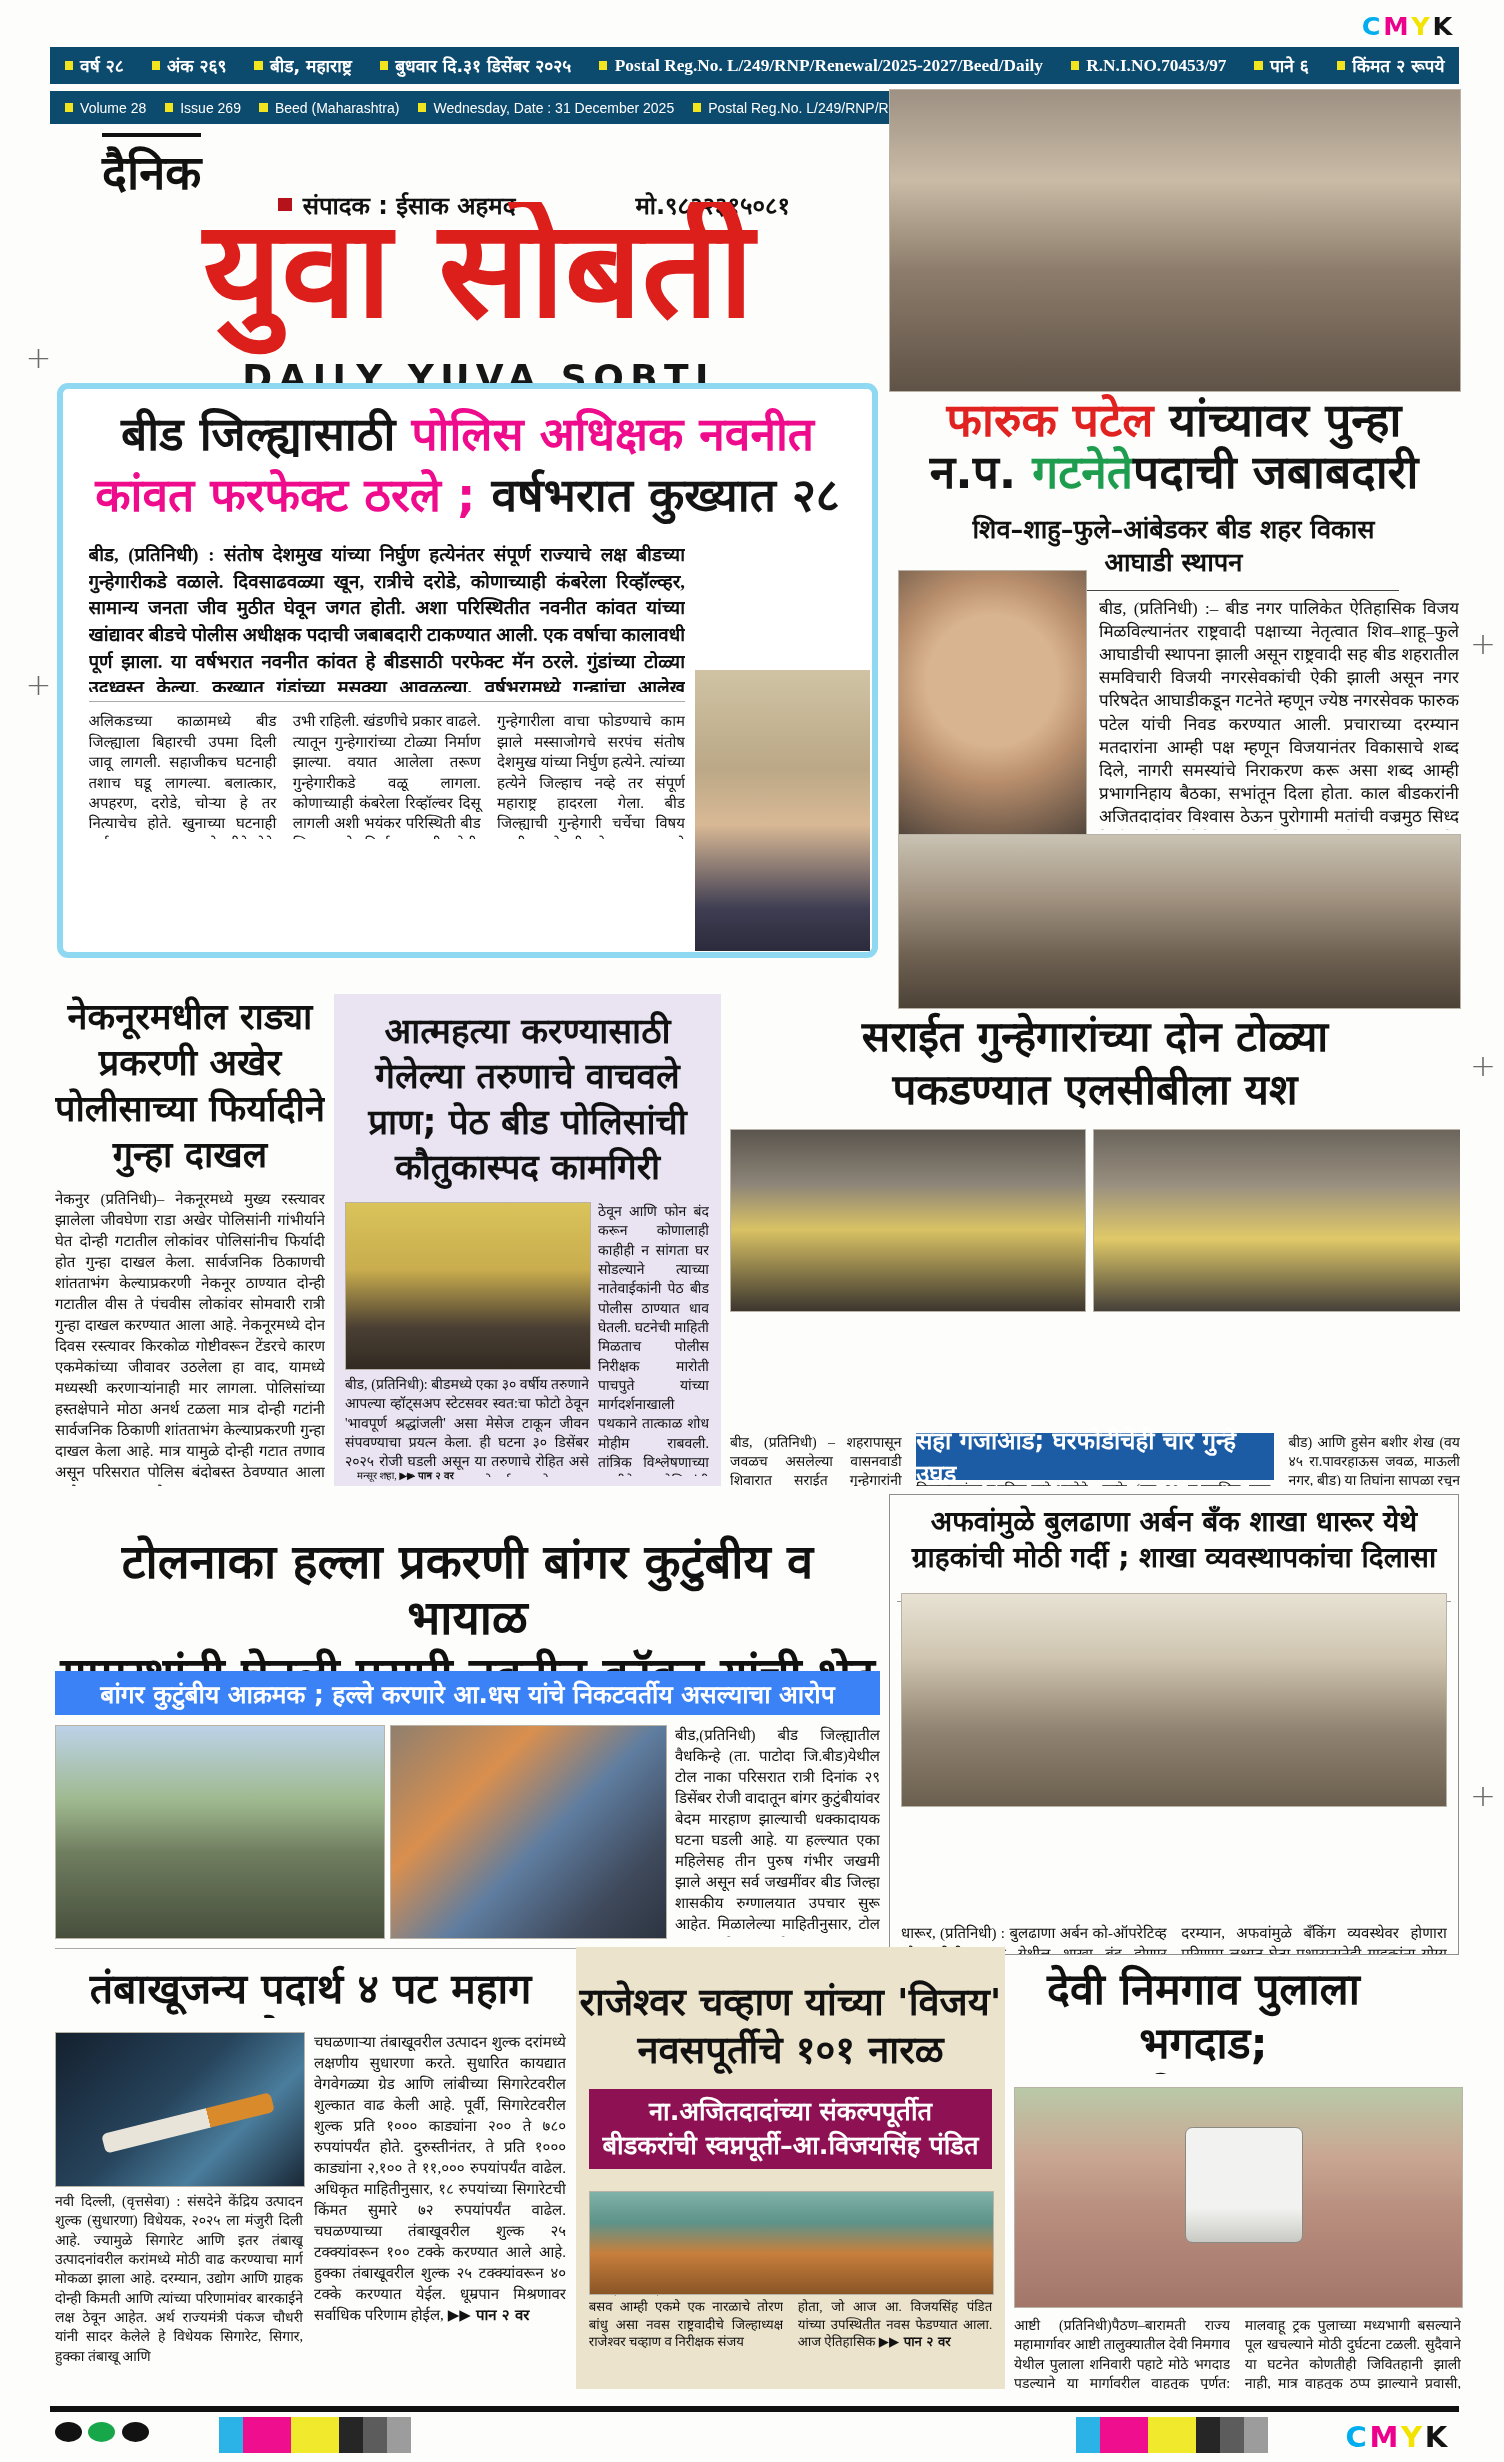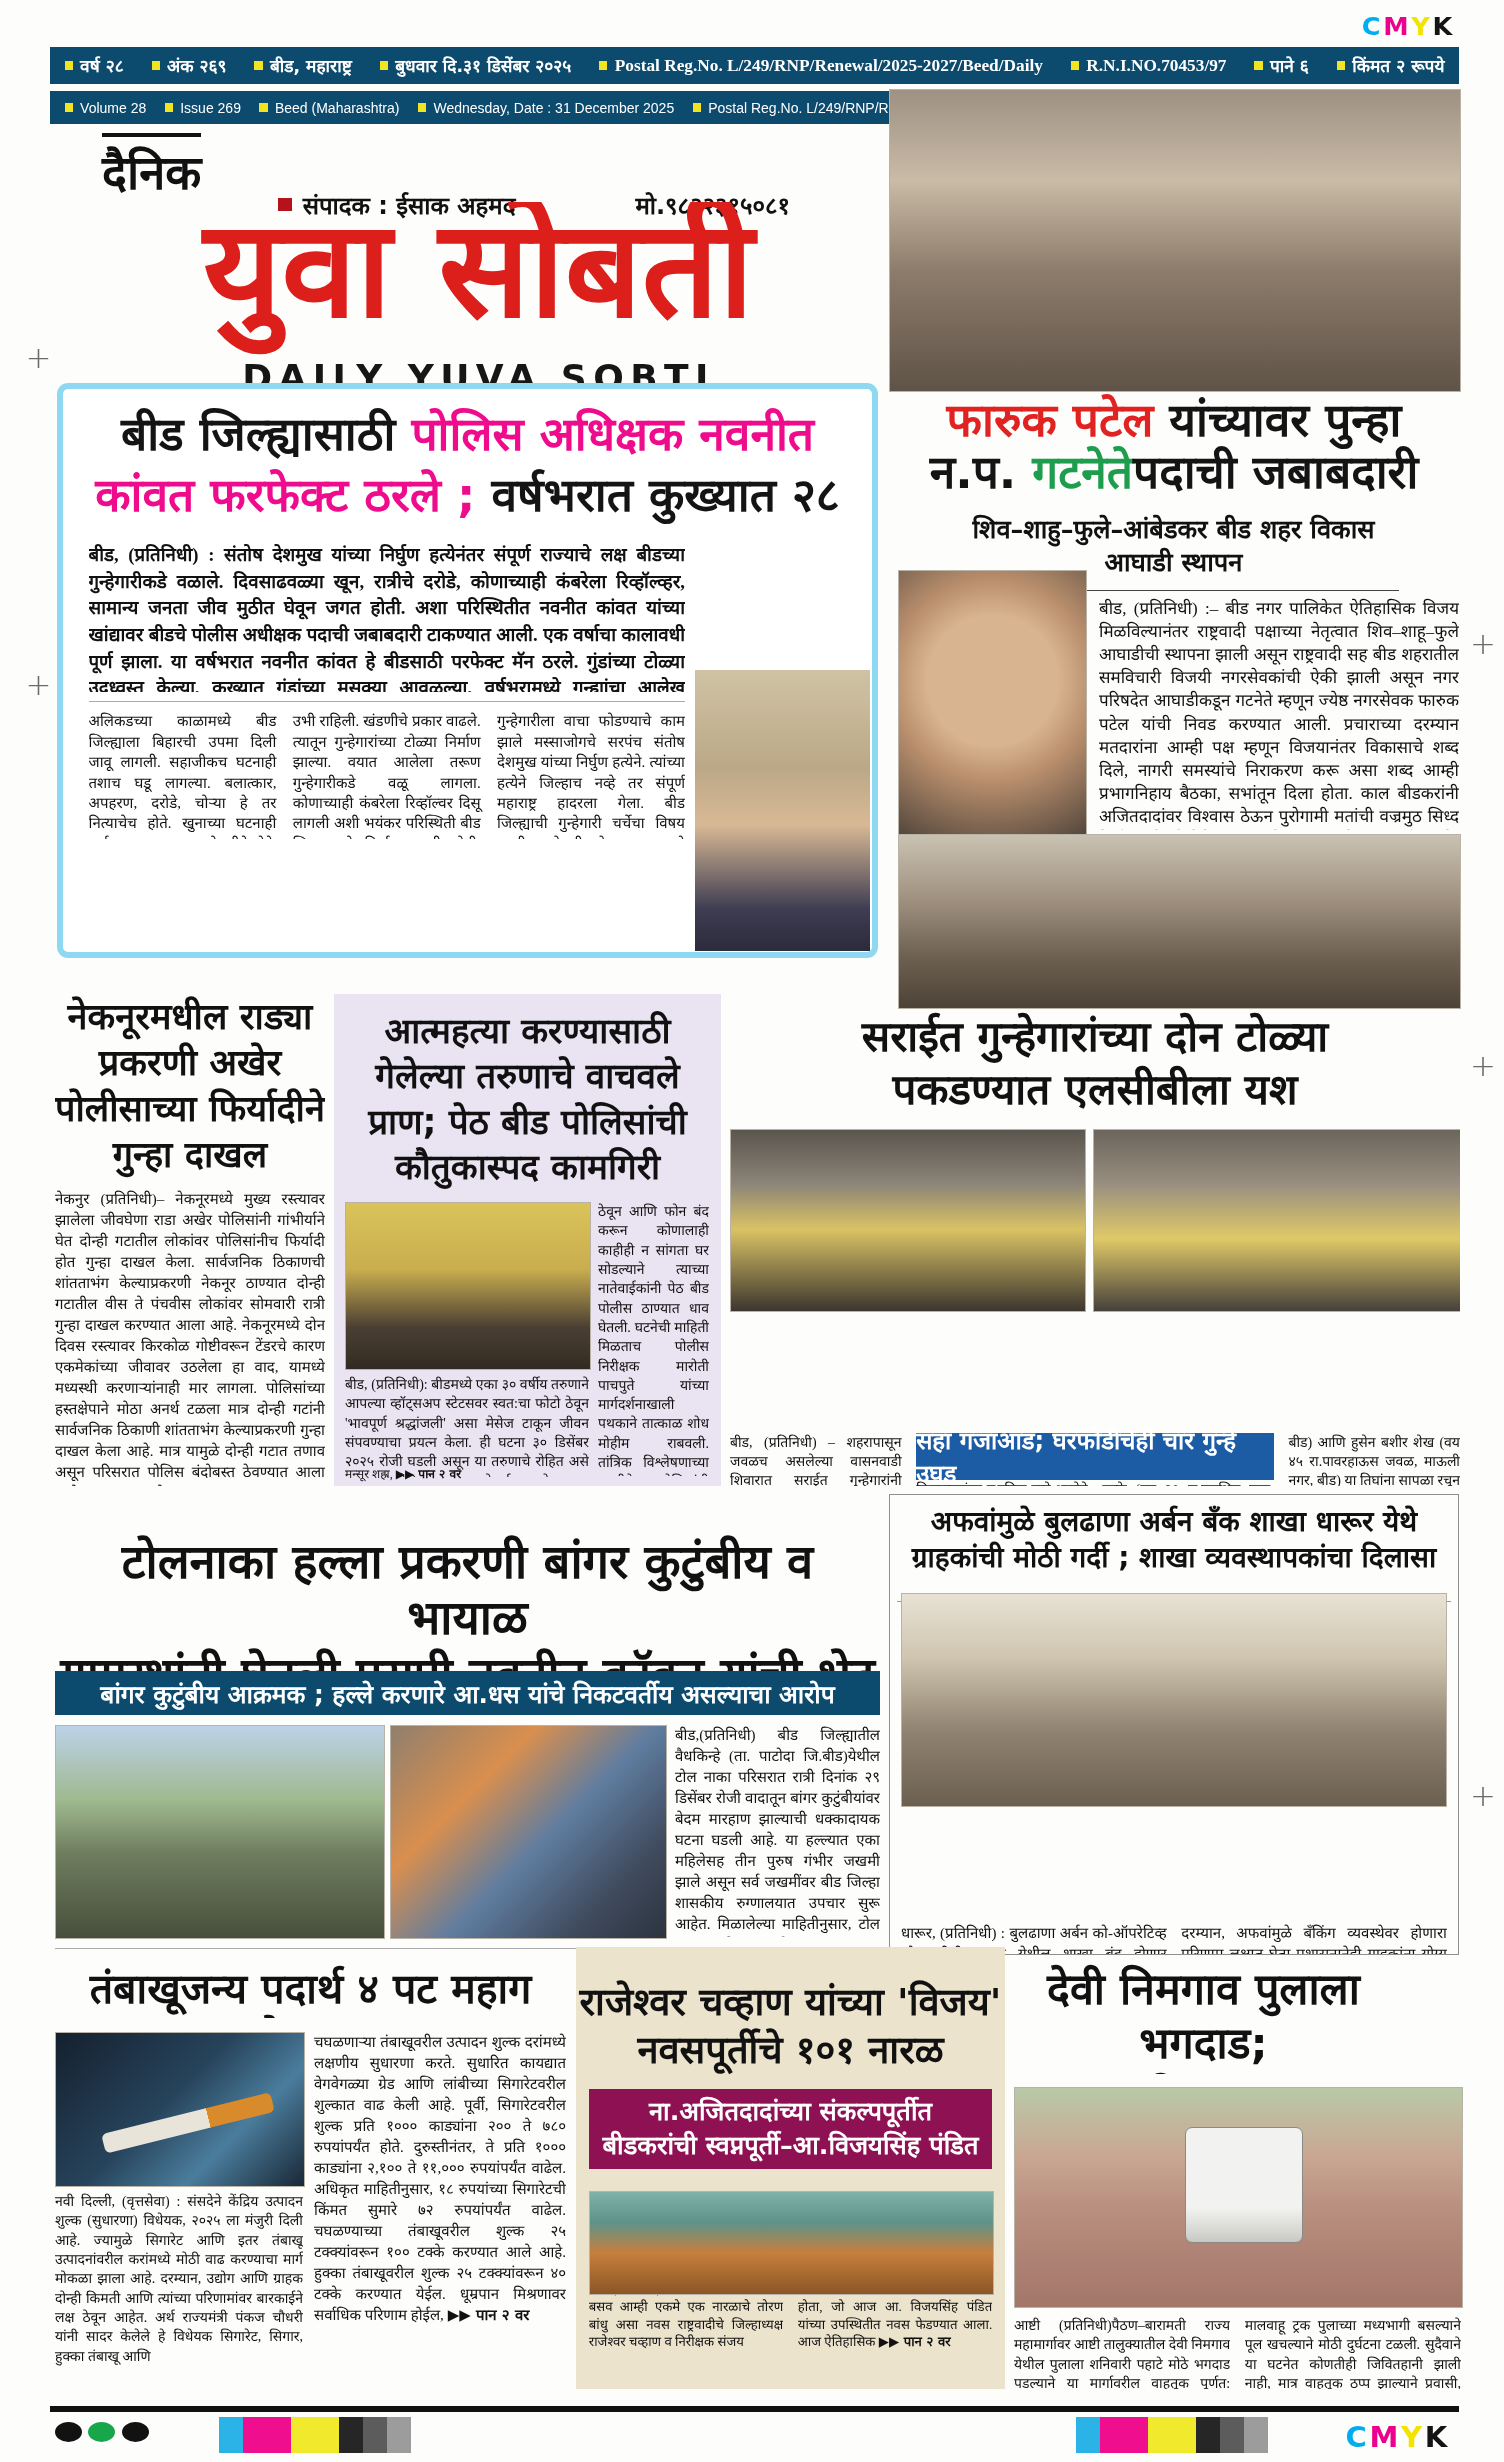--- a/index.html
+++ b/index.html
@@ -61,21 +61,21 @@
   .lavbox{background:#eae4f2;}
   .h-atma{font-size:35px;line-height:1.3;font-weight:bold;font-family:"DejaVu Sans",sans-serif;}
   .body15{font-size:14px;line-height:1.38;}
   .h-sarait{font-size:42px;line-height:1.27;font-weight:bold;font-family:"DejaVu Sans",sans-serif;}
   .bluebox{background:#1b5ca5;color:#fff;font-size:24px;font-weight:bold;font-family:"DejaVu Sans",sans-serif;
            display:flex;align-items:center;justify-content:center;}
   .sargrid{display:grid;grid-template-columns:1fr 1fr 1fr 1fr;grid-template-rows:47px auto;column-gap:14.6px;}
   .sargrid .c1{grid-column:1;grid-row:1/3;} .sargrid .bb{grid-column:2/4;grid-row:1;}
   .sargrid .c2{grid-column:2;grid-row:2;} .sargrid .c3{grid-column:3;grid-row:2;} .sargrid .c4{grid-column:4;grid-row:1/3;}
   .h-tol{font-size:47px;line-height:1.2;font-weight:bold;font-family:"DejaVu Sans",sans-serif;}
-  .strap{background:#0c4a6e;color:#fff;font-size:24.6px;font-weight:bold;font-family:"DejaVu Sans",sans-serif;
+  .strap{background:#3b82f6;color:#fff;font-size:24.6px;font-weight:bold;font-family:"DejaVu Sans",sans-serif;
          display:flex;align-items:center;justify-content:center;}
   .bankbox{border:1.8px solid #8f8f8f;box-sizing:border-box;}
   .h-bank{font-size:28px;line-height:1.3;font-weight:bold;font-family:"DejaVu Sans",sans-serif;}
   .h-tob{font-size:41px;line-height:1.2;font-weight:bold;font-family:"DejaVu Sans",sans-serif;}
   .creambox{background:#ece3cd;}
   .h-raj{font-size:38px;line-height:1.25;font-weight:bold;font-family:"DejaVu Sans",sans-serif;}
   .maroon{background:#8e1153;color:#fff;font-size:25.5px;line-height:1.3;font-weight:bold;font-family:"DejaVu Sans",sans-serif;
           display:flex;align-items:center;justify-content:center;}
   .h-pul{font-size:43px;line-height:1.25;font-weight:bold;font-family:"DejaVu Sans",sans-serif;}
   .body145{font-size:13.2px;line-height:1.36;}
@@ -214,21 +214,21 @@
     <div class="h-nek ctr">नेकनूरमधील राड्या प्रकरणी अखेर पोलीसाच्या फिर्यादीने गुन्हा दाखल</div>
     <div class="body16 just clip" style="margin-top:11px;height:301px;">नेकनुर (प्रतिनिधी)– नेकनूरमध्ये मुख्य रस्त्यावर झालेला जीवघेणा राडा अखेर पोलिसांनी गांभीर्याने घेत दोन्ही गटातील लोकांवर पोलिसांनीच फिर्यादी होत गुन्हा दाखल केला. सार्वजनिक ठिकाणची शांतताभंग केल्याप्रकरणी नेकनूर ठाण्यात दोन्ही गटातील वीस ते पंचवीस लोकांवर सोमवारी रात्री गुन्हा दाखल करण्यात आला आहे. नेकनूरमध्ये दोन दिवस रस्त्यावर किरकोळ गोष्टीवरून टेंडरचे कारण एकमेकांच्या जीवावर उठलेला हा वाद, यामध्ये मध्यस्थी करणाऱ्यांनाही मार लागला. पोलिसांच्या हस्तक्षेपाने मोठा अनर्थ टळला मात्र दोन्ही गटांनी सार्वजनिक ठिकाणी शांतताभंग केल्याप्रकरणी गुन्हा दाखल केला आहे. मात्र यामुळे दोन्ही गटात तणाव असून परिसरात पोलिस बंदोबस्त ठेवण्यात आला आहे. मात्र या रस्त्याने प्रवास करणाऱ्या</div>
 
   </div>
 
   <div class="abs lavbox clip" style="left:334px;top:994px;width:387px;height:492px;">
     <div class="h-atma ctr" style="margin:14.6px 9px 0 9px;">आत्महत्या करण्यासाठी गेलेल्या तरुणाचे वाचवले प्राण; पेठ बीड पोलिसांची कौतुकास्पद कामगिरी</div>
     <div class="photo ph-station" style="left:11px;top:208px;width:244px;height:166px;"></div>
     <div class="abs body15 just clip" style="left:264px;top:208px;width:111px;height:274px;">ठेवून आणि फोन बंद करून कोणालाही काहीही न सांगता घर सोडल्याने त्याच्या नातेवाईकांनी पेठ बीड पोलीस ठाण्यात धाव घेतली. घटनेची माहिती मिळताच पोलीस निरीक्षक मारोती पाचपुते यांच्या मार्गदर्शनाखाली पथकाने तात्काळ शोध मोहीम राबवली. तांत्रिक विश्लेषणाच्या मदतीने पोलिसांनी रोहितचा माग काढला व त्याला सुखरूप पालकांच्या स्वाधीन केले. या कामगिरीचे सर्वत्र कौतुक होत आहे.</div>
     <div class="abs body15 just clip" style="left:11px;top:381px;width:244px;height:102px;">बीड, (प्रतिनिधी): बीडमध्ये एका ३० वर्षीय तरुणाने आपल्या व्हॉट्सअप स्टेटसवर स्वत:चा फोटो ठेवून 'भावपूर्ण श्रद्धांजली' असा मेसेज टाकून जीवन संपवण्याचा प्रयत्न केला. ही घटना ३० डिसेंबर २०२५ रोजी घडली असून या तरुणाचे रोहित असे नाव आहे. रोहितने आपल्या मोबाईलवर स्टेटस</div>
-    <div class="abs" style="left:11px;bottom:3.6px;width:365px;font-size:12px;">
+    <div class="abs" style="left:23px;bottom:3.6px;width:365px;font-size:10px;">
       <span>मन्सूर शहा,</span>
       <span class="more">▶▶ पान २ वर</span>
     </div>
   </div>
 
   <div class="abs clip" style="left:730px;top:1010px;width:730px;height:476px;">
     <div class="h-sarait ctr">
       <div>सराईत गुन्हेगारांच्या दोन टोळ्या</div>
       <div>पकडण्यात एलसीबीला यश</div>
     </div>

